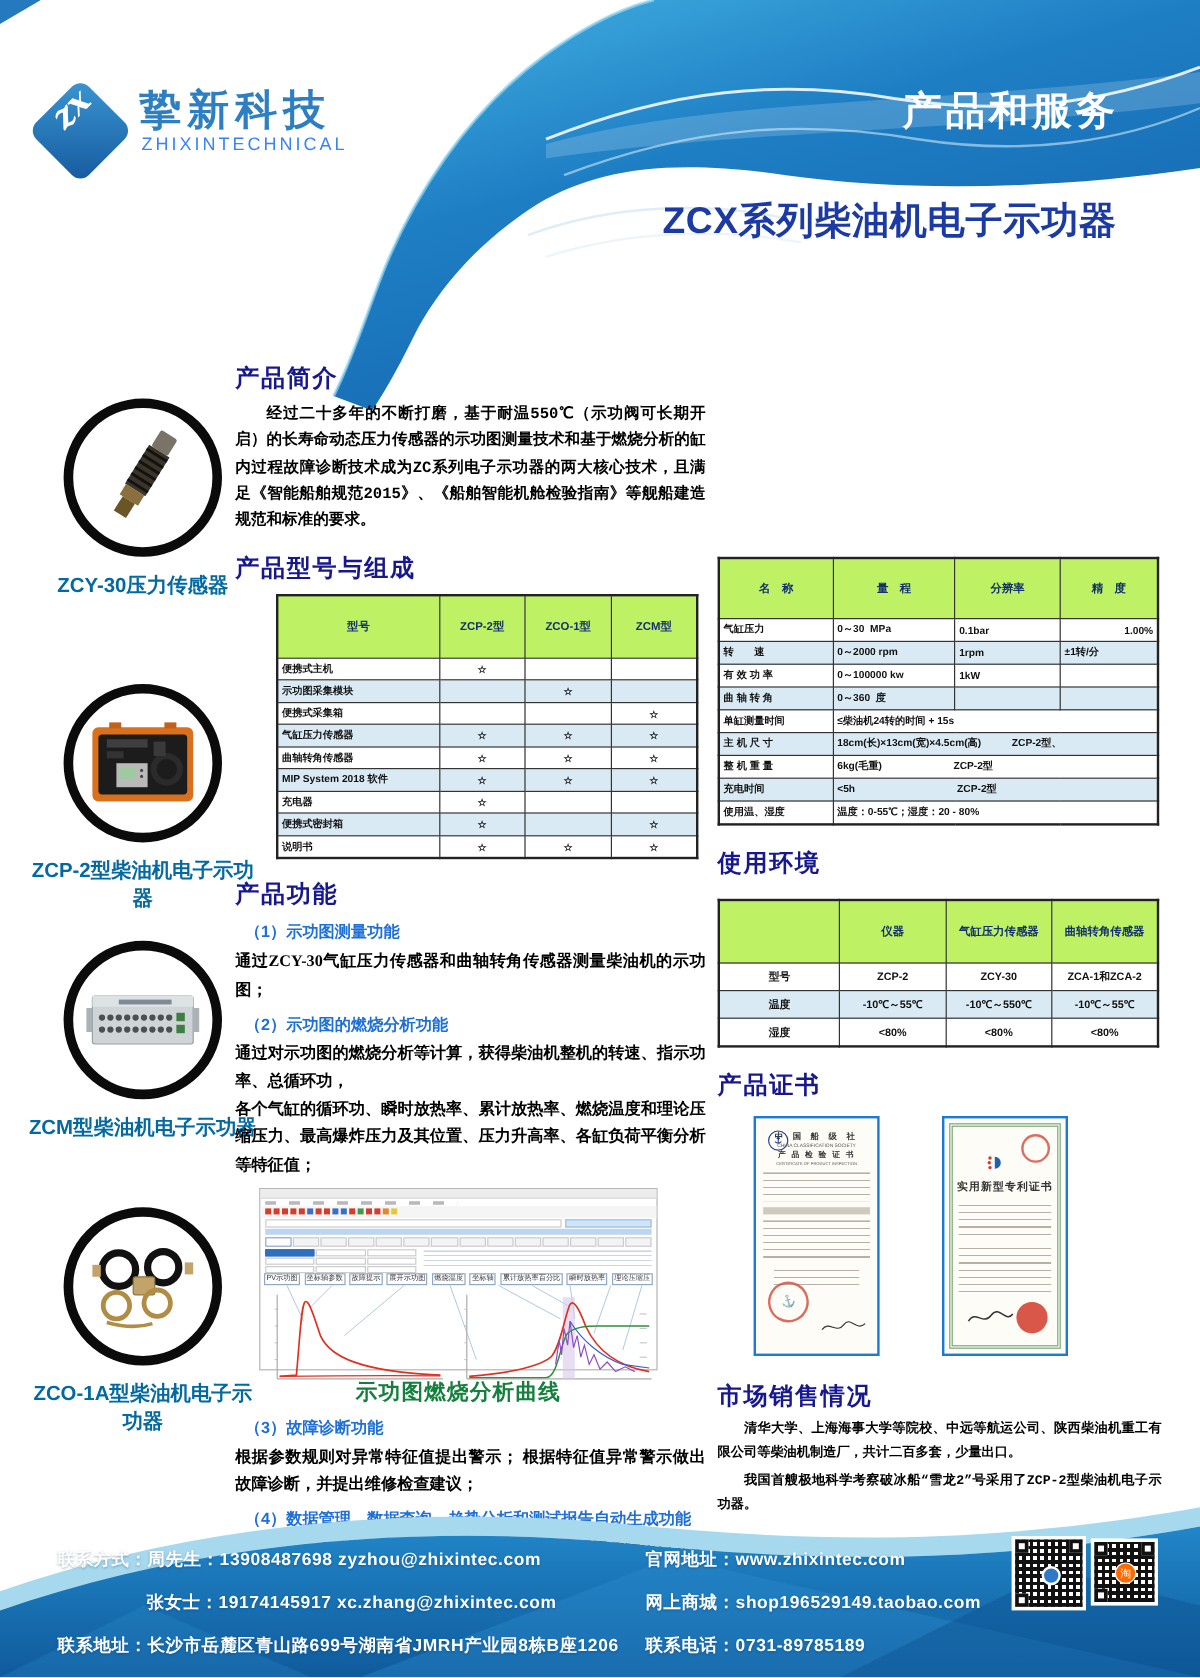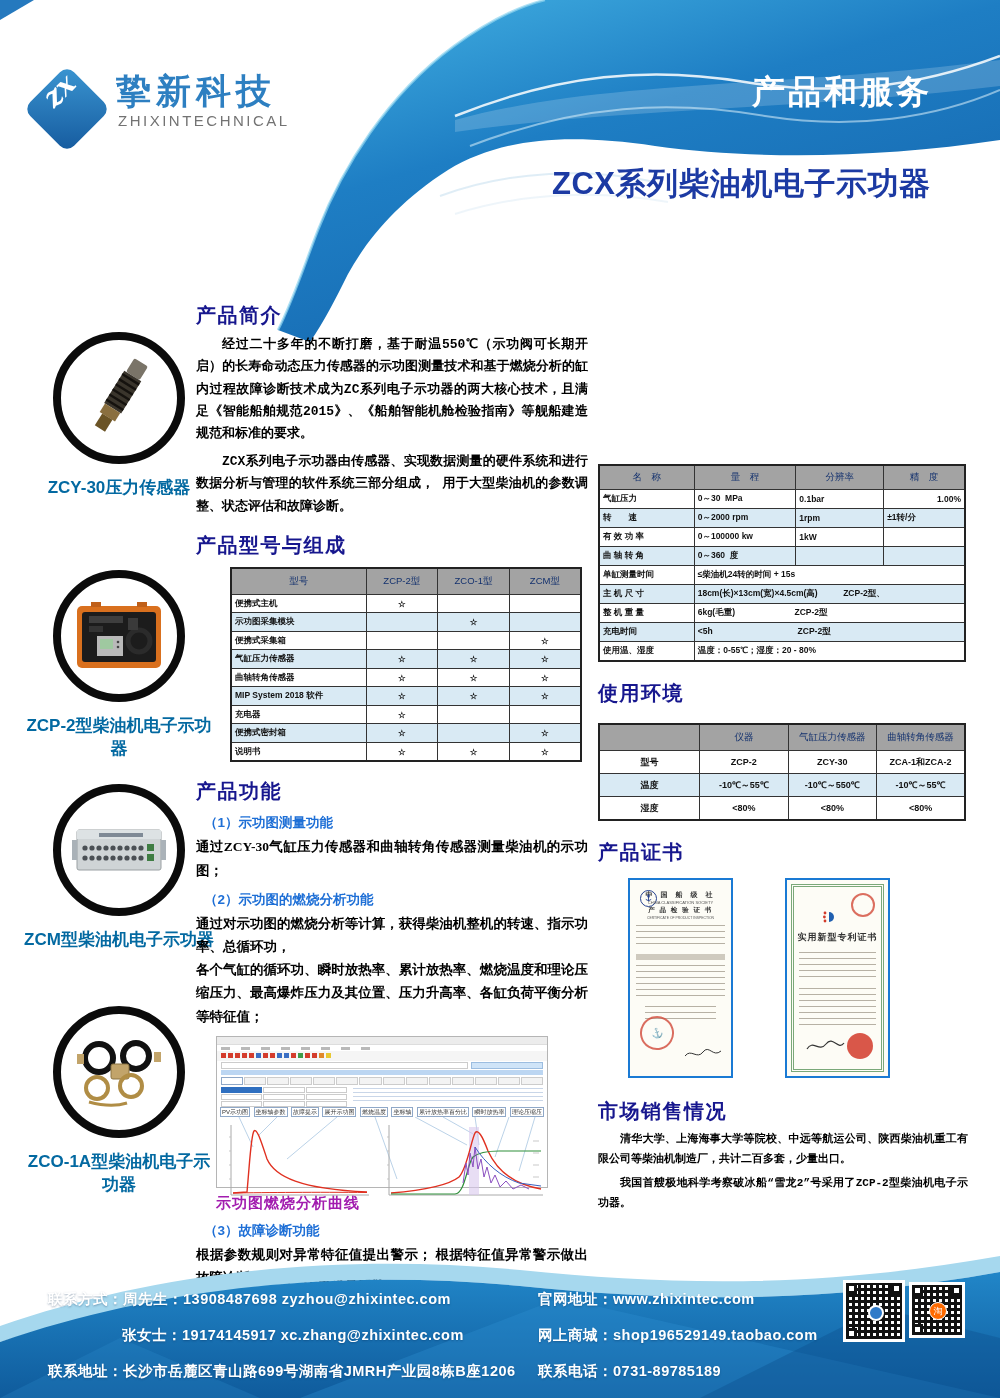--- a/index.html
+++ b/index.html
@@ -10,21 +10,21 @@
   .hdr-svg { position:absolute; left:0; top:0; z-index:1; }
   .logo { position:absolute; left:28px; top:64px; z-index:3; }
   .logo-diamond { position:absolute; left:8px; top:14px; width:62px; height:62px;
       transform:rotate(45deg); border-radius:10px;
       background:linear-gradient(135deg,#3b96d2,#155a9e); }
   .logo-zx { position:absolute; left:0; top:10px; width:62px; text-align:center;
       transform:rotate(-45deg); color:#fff;
       font:italic bold 28px "DejaVu Serif", serif; }
   .company-cn { position:absolute; left:88px; top:4px; font-size:35px; font-weight:bold;
       color:#2d7fc1; letter-spacing:5px; white-space:nowrap; }
-  .company-en { position:absolute; left:90px; top:48px; font-size:15px; color:#737373;
+  .company-en { position:absolute; left:90px; top:48px; font-size:15px; color:#3b82f6;
       letter-spacing:2.5px; white-space:nowrap; }
   .banner-label { position:absolute; left:752px; top:70px; z-index:3; font-size:33px;
       font-weight:bold; color:#fff; letter-spacing:3px; white-space:nowrap; }
   .page-title { position:absolute; left:552px; top:163px; z-index:3; font-size:31px;
       font-weight:900; color:#1c3aa3; letter-spacing:0.5px; white-space:nowrap; }
 
   
   .prod { position:absolute; left:24px; width:190px; text-align:center; z-index:2; }
   .circle { width:116px; height:116px; border-radius:50%; border:8px solid #0b0b0b;
       margin:0 auto; background:#fff; overflow:hidden; display:flex;
@@ -38,22 +38,22 @@
       color:#17178e; letter-spacing:1.5px; margin:0 0 4px 0; }
   .mt14 { margin-top:14px; } .mt16 { margin-top:16px; } .mt18 { margin-top:18px; } .mt20 { margin-top:20px; }
   .body-p { font-family:Liberation Mono, monospace; font-size:13px; font-weight:bold;
       color:#000; line-height:1.72; text-align:justify; text-indent:2em; margin:5px 0; }
   .fn-head { font-size:13.5px; font-weight:bold; color:#1e6fd6; margin:9px 0 3px 8px; }
   .fn-body { font-family:"Liberation Serif", serif; font-size:13.5px; font-weight:bold;
       color:#000; line-height:1.72; white-space:pre-line; text-align:justify; }
 
   
   .dtable { border-collapse:collapse; table-layout:fixed; border:2px solid #222; }
-  .dtable th { background:#a3a3a3; color:#13316e; font-weight:normal; border:1px solid #333;
-      padding:5px 2px; white-space:pre-wrap; }
+  .dtable th { background:#bef264; color:#13316e; font-weight:bold; border:1px solid #333;
+      padding:18px 2px; white-space:pre-wrap; }
   .dtable td { border:1px solid #333; padding:2px 3px; color:#111; font-weight:bold;
       white-space:pre-wrap; }
   .dtable tbody tr:nth-child(even) td { background:#d9eaf4; }
   .dtable td.r { text-align:right; }
   .t-models { width:352px; margin:8px 0 0 34px; }
   .t-models th { font-size:9.5px; height:15px; }
   .t-models td { font-size:8.5px; height:13.5px; text-align:center; }
   .t-models td:first-child { text-align:left; }
   .t-models th:first-child { width:37%; }
   .t-specs { width:368px; margin-top:8px; }
@@ -85,22 +85,22 @@
   .wtabs span { flex:1; border:1px solid #ccc; background:#f3f3f3; }
   .wtabs span:first-child { background:#fff; border-color:#8fa8c8; }
   .wparams { height:18px; display:flex; padding:1px 4px; gap:6px; }
   .wgrid { width:126px; display:grid; grid-template-columns:repeat(3,1fr); gap:1px; }
   .wgrid span { border:1px solid #ccc; height:4px; }
   .wgrid span:first-child { background:#2f6fc0; border-color:#2f6fc0; }
   .wnotes { flex:1; background:repeating-linear-gradient(#c9d6e8 0 1px, transparent 1px 4px); margin:1px 0; }
   .wlabels { display:flex; justify-content:space-between; padding:0 3px; margin-top:1px; }
   .callout { font-size:6px; line-height:8px; color:#333; border:1px solid #8fa8c8;
       background:#fff; padding:0 1px; white-space:nowrap; }
-  .fig-caption { width:332px; margin:6px 0 0 20px; text-align:left; font-size:15px;
-      font-weight:bold; color:#a21caf; letter-spacing:1px; }
+  .fig-caption { width:332px; margin:6px 0 0 20px; text-align:center; font-size:18px;
+      font-weight:bold; color:#15803d; letter-spacing:1px; }
 
   
   .cert-row { display:flex; margin:12px 0 0 30px; gap:52px; }
   .cert { width:105px; height:200px; background:#fdfcf6; border:2px solid #1a7ad4;
       position:relative; box-sizing:border-box; }
   .ccs-in { padding:10px 8px 0 8px; text-align:center; }
   .ccs-l1 { font-size:7px; font-weight:bold; color:#333; letter-spacing:3px; }
   .ccs-l2 { font-size:4.5px; color:#555; transform:scale(.9); }
   .ccs-l3 { font-size:6.5px; font-weight:bold; color:#333; letter-spacing:1.5px; margin-top:1px; }
   .ccs-l4 { font-size:4px; color:#555; transform:scale(.85); }
@@ -264,21 +264,20 @@
         <rect x="8" y="32" width="7" height="10" fill="#c2a46a"></rect>
         <rect x="85" y="30" width="7" height="10" fill="#c2a46a"></rect>
       </svg>
     </div>
     <div class="pcap">ZCO-1A型柴油机电子示功器</div>
   </div>
 
   <div class="col-left">
     <div class="sec-title">产品简介</div>
     <p class="body-p">经过二十多年的不断打磨，基于耐温550℃（示功阀可长期开启）的长寿命动态压力传感器的示功图测量技术和基于燃烧分析的缸内过程故障诊断技术成为ZC系列电子示功器的两大核心技术，且满足《智能船舶规范2015》、《船舶智能机舱检验指南》等舰船建造规范和标准的要求。</p>
-    <p class="body-p">ZCX系列电子示功器由传感器、实现数据测量的硬件系统和进行数据分析与管理的软件系统三部分组成， 用于大型柴油机的参数调整、状态评估和故障诊断。</p>
 
     <div class="sec-title mt14">产品型号与组成</div>
     <table class="dtable t-models">
       <thead>
           <tr>
             <th>型号</th>
             <th>ZCP-2型</th>
             <th>ZCO-1型</th>
             <th>ZCM型</th>
           </tr>

